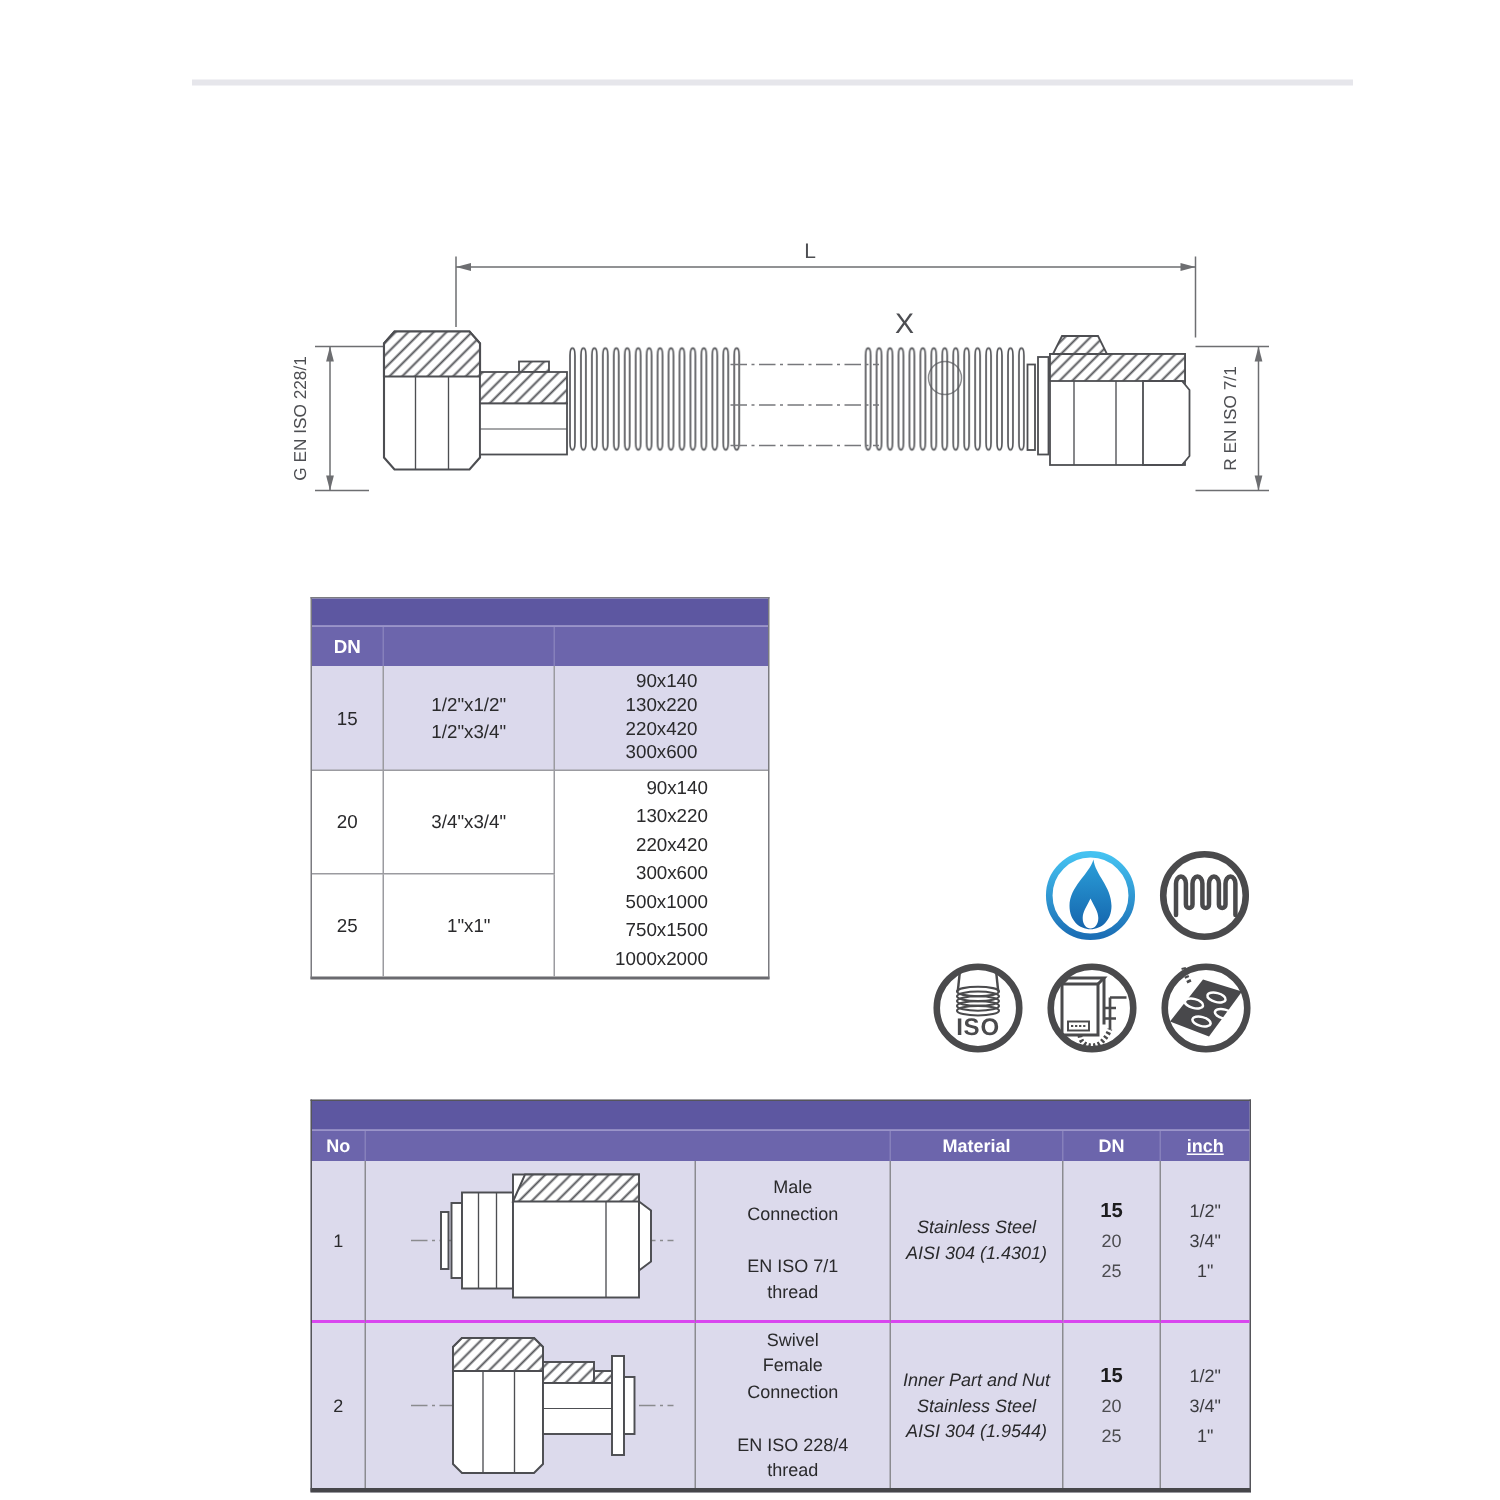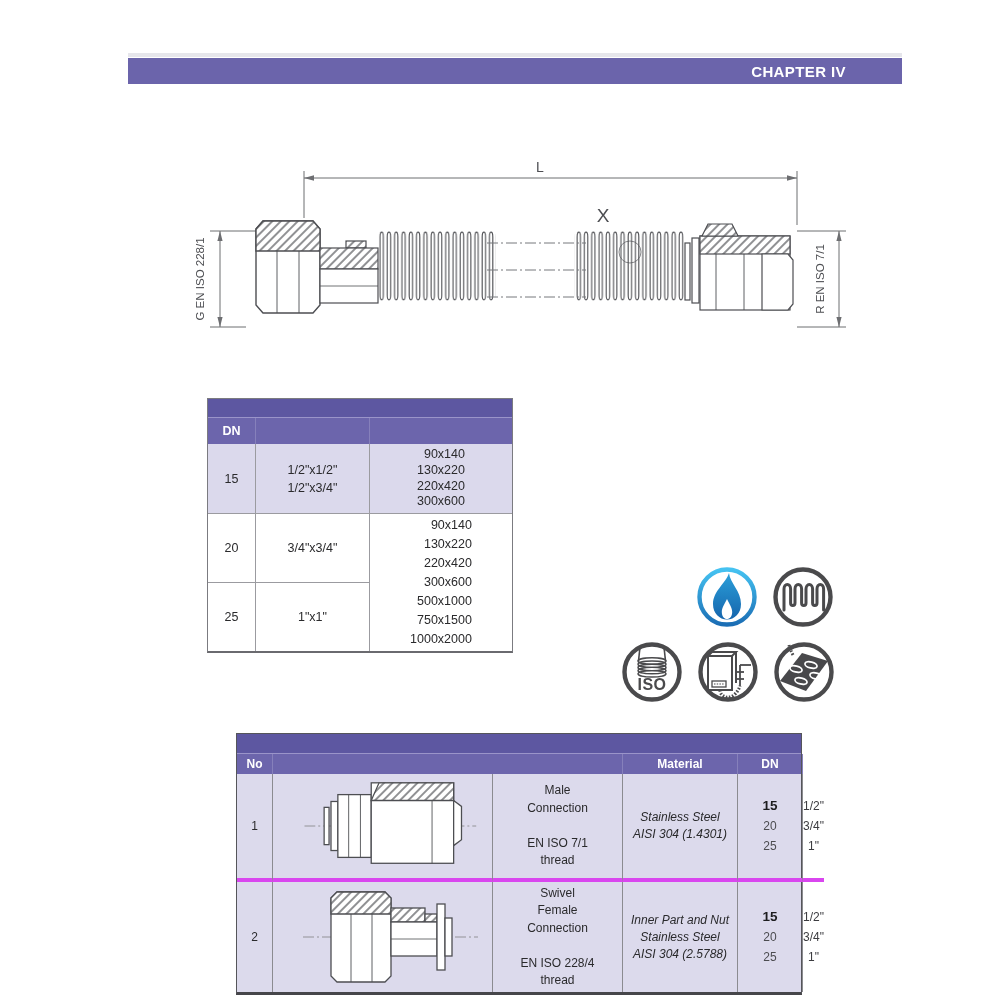--- a/index.html
+++ b/index.html
@@ -32,48 +32,45 @@
   .hl{background:#dbd9ec;}
   .dims{line-height:15.8px;font-size:12.3px;}
   .mergedims{grid-column:3;grid-row:2/4;line-height:19px;font-size:12.3px;}
   .sizes{line-height:18px;}
   .ml{white-space:pre-line;}
 
   
   .icon{position:absolute;width:62px;height:62px;}
 
   
-  .t2{position:absolute;left:207px;top:733px;width:566px;border:1px solid #55555a;border-bottom:3px solid #46464a;
-      box-sizing:border-box;background:#dcdaec;margin-left:29px;}
+  .t2{position:absolute;left:207px;top:733px;width:627px;border:1px solid #55555a;border-bottom:3px solid #46464a;
+      box-sizing:border-box;background:#dcdaec;}
   .t2-band{height:19px;background:#5d57a1;}
   .t2-head{display:grid;grid-template-columns:36px 350px 115px 65px 1fr;height:20px;background:#6c65ac;border-top:1px solid #9a94c9;}
   .t2-head div{display:flex;align-items:center;justify-content:center;color:#fff;font-size:12px;font-weight:bold;
                border-right:1px solid #8680bb;}
   .t2-head div:last-child{border-right:none;text-decoration:underline;}
   .t2-body{display:grid;grid-template-columns:36px 220px 130px 115px 65px 1fr;grid-template-rows:108px 110px;}
-  .t2-body .cell{border-right:1px solid #8b8b90;border-bottom:4px solid #d946ef;display:flex;flex-direction:column;
+  .t2-body .cell{border-right:1px solid #8b8b90;border-bottom:2px solid #d946ef;display:flex;flex-direction:column;
                  align-items:center;justify-content:center;text-align:center;font-size:12px;}
   .t2-body .lastcol{border-right:none;}
   .t2-body .lastrow{border-bottom:none;}
   .desc{line-height:17.5px;}
   .mat{line-height:17px;font-style:italic;}
   .dncell{font-size:12.5px;line-height:20px;color:#4c4c50;}
   .dncell b{color:#1d1d1f;font-size:13.5px;}
   .inchcell{line-height:20px;color:#3c3c40;}
   .nocell{font-size:13px;}
   .imgcell{padding:0;}
 </style>
 </head>
 <body>
 <div class="page">
 
 <div class="topstrip"></div>
-<div class="chapterbar">
-  <span>CHAPTER IV</span>
-</div>
 
 <svg class="diagram" viewBox="185 152 670 192">
   <defs>
     <pattern id="hatch" width="6" height="6" patternTransform="rotate(45)" patternUnits="userSpaceOnUse">
       <rect width="6" height="6" fill="#ffffff"></rect>
       <line x1="1" y1="0" x2="1" y2="6" stroke="#55565a" stroke-width="1.3"></line>
     </pattern>
     <pattern id="corr" x="378" y="229" width="7.3" height="74" patternUnits="userSpaceOnUse">
       <path d="M2,66 L2,8 C2,1.5 5.3,1.5 5.3,8 L5.3,66 C5.3,72.5 2,72.5 2,66" fill="none" stroke="#515256" stroke-width="1.1"></path>
     </pattern>
@@ -303,21 +300,21 @@
       </svg>
     </div>
     <div class="cell lastrow desc ml">Swivel
 Female
 Connection
 
 EN ISO 228/4
 thread</div>
     <div class="cell lastrow mat ml">Inner Part and Nut
 Stainless Steel
-AISI 304 (2.5788)</div>
+AISI 304 (1.9544)</div>
     <div class="cell lastrow dncell">
       <b>15</b>
       <span class="ml">20
 25</span>
     </div>
     <div class="cell lastrow lastcol inchcell ml">1/2"
 3/4"
 1"</div>
   </div>
 </div>

